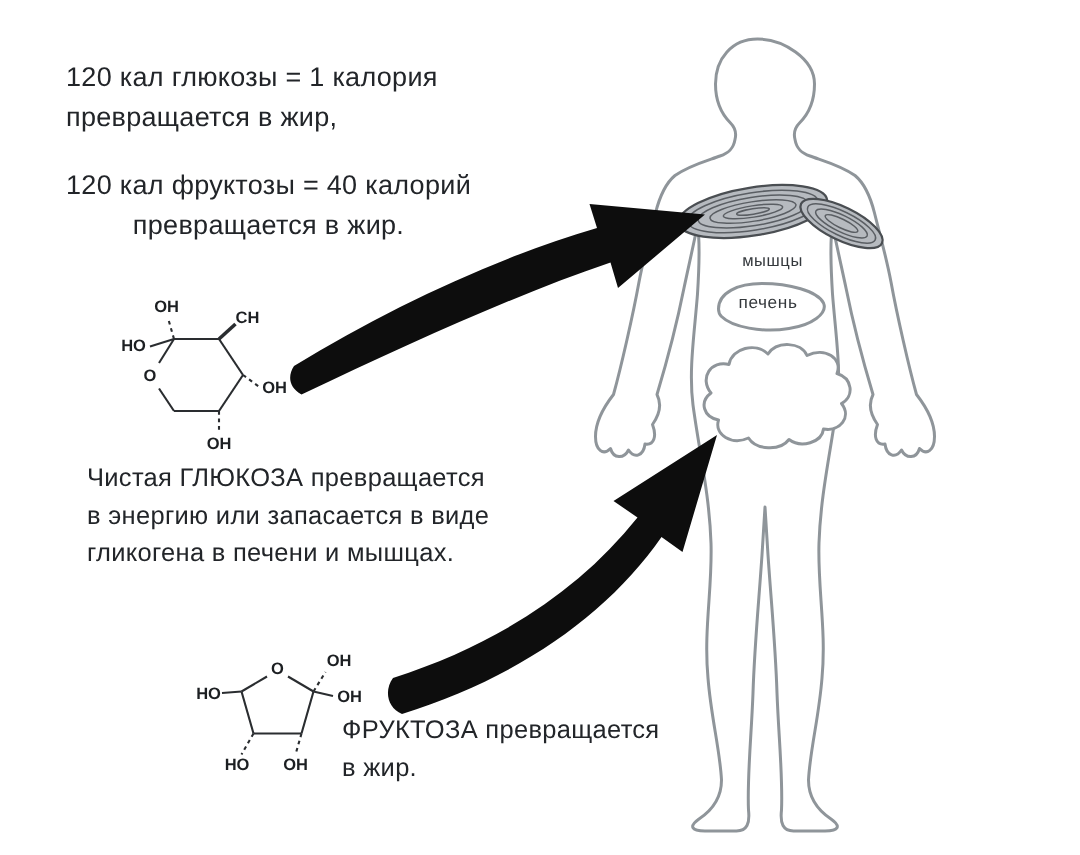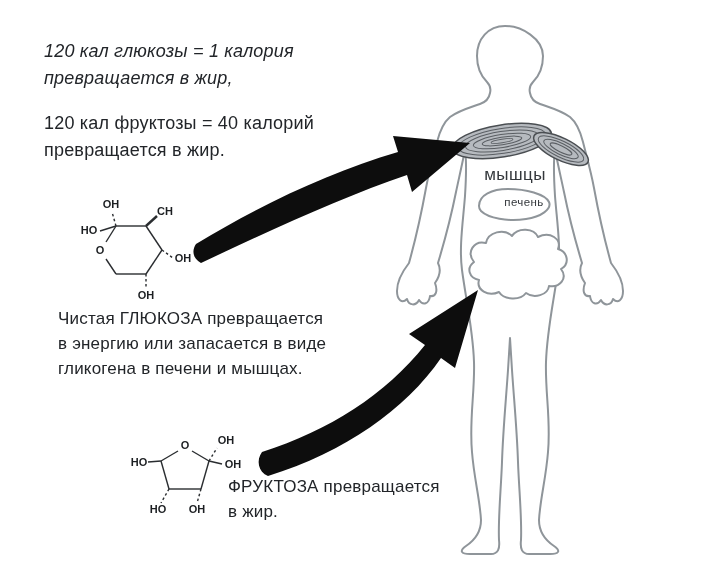--- a/index.html
+++ b/index.html
@@ -10,21 +10,21 @@
   .art{position:absolute;left:0;top:0;}
   .fact{
     position:absolute;white-space:pre-line;font-size:18px;line-height:27px;
     color:#222529;letter-spacing:.2px;
   }
   .caption{
     position:absolute;white-space:pre-line;font-size:17px;line-height:25px;
     color:#222529;letter-spacing:.2px;
   }
   .organ-label{
-    position:absolute;font-size:17px;color:#34383c;text-align:center;
+    position:absolute;font-size:11px;color:#34383c;text-align:center;
     letter-spacing:.4px;white-space:pre-line;line-height:13px;
   }
   .organ-label.small{font-size:11.5px;}
   .atom{
     font-size:11px;fill:#1c1f22;font-family:"Liberation Sans",sans-serif;
     text-anchor:middle;font-weight:bold;
   }
   .bond{stroke:#2a2d30;stroke-width:1.4;fill:none;}
   .bond.dashed{stroke-dasharray:2.5 2.5;}
   .arrow{fill:#0d0d0d;}
@@ -189,31 +189,31 @@
       M 262 452
       C 330 430 385 395 425 345
       L 409 334
       L 478 290
       L 455 368
       L 441 358
       C 405 410 345 452 268 476
       C 258 472 256 460 262 452 Z"></path>
   </svg>
 
-  <div class="fact" style="left:44px;top:38px;font-style:italic;">120 кал глюкозы = 1 калория
+  <div class="fact" style="left:44px;top:38px;">120 кал глюкозы = 1 калория
 превращается в жир,</div>
 
-  <div class="fact" style="left:44px;top:110px;">120 кал фруктозы = 40 калорий
+  <div class="fact" style="left:44px;top:110px;text-align:center;">120 кал фруктозы = 40 калорий
 превращается в жир.</div>
 
   <div class="caption" style="left:228px;top:474px;">ФРУКТОЗА превращается
 в жир.</div>
 
   <div class="caption" style="left:58px;top:306px;">Чистая ГЛЮКОЗА превращается
 в энергию или запасается в виде
 гликогена в печени и мышцах.</div>
 
   <div class="organ-label" style="left:473px;top:168px;width:84px;">мышцы</div>
 
-  <div class="organ-label small" style="left:480px;top:196px;width:64px;margin-left:12px;">печень</div>
+  <div class="organ-label small" style="left:480px;top:196px;width:64px;">печень</div>
 
 
 </div>
 
 </body></html>

